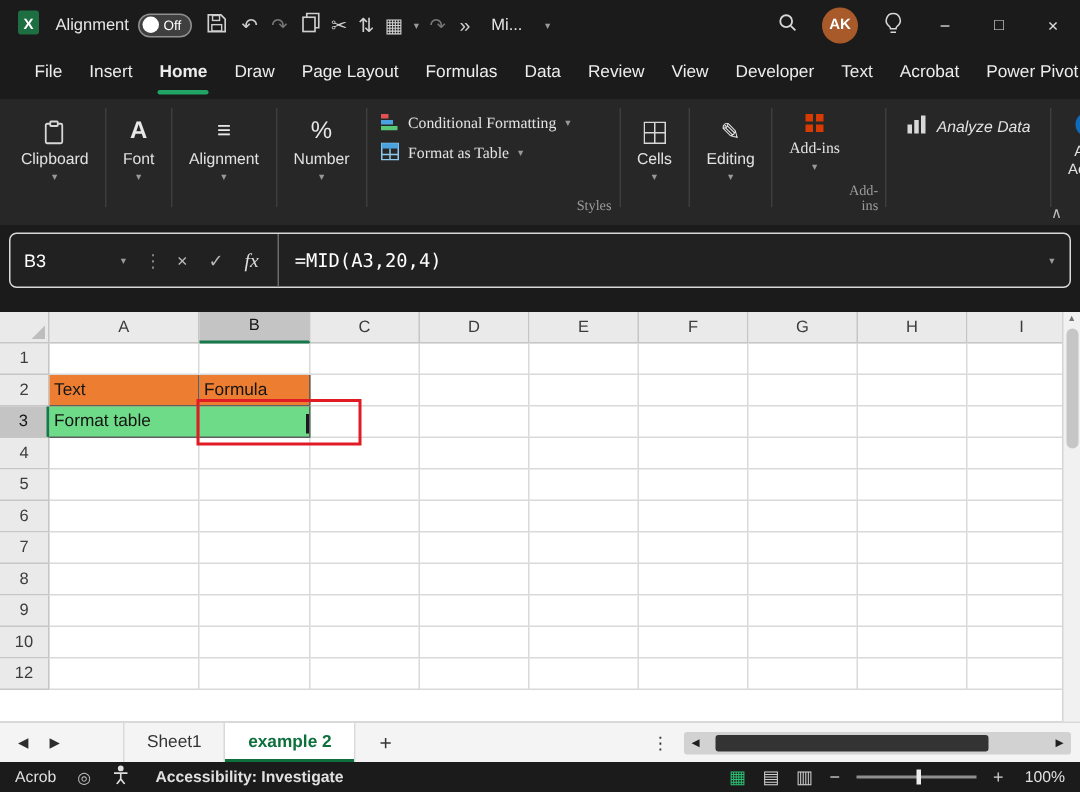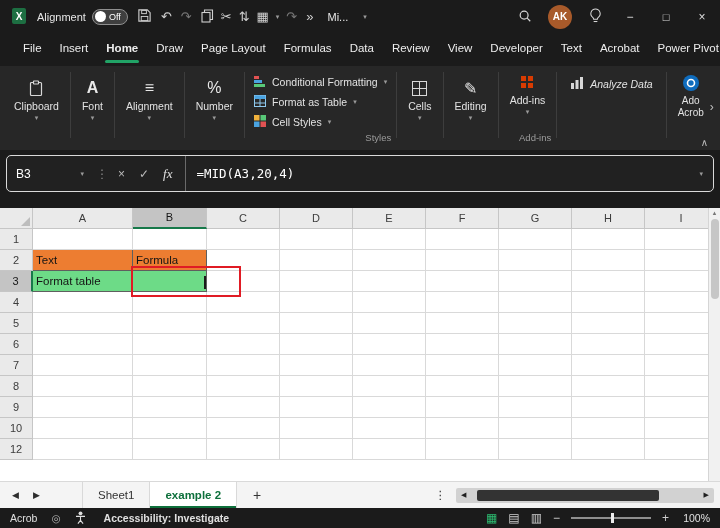--- a/index.html
+++ b/index.html
@@ -40,21 +40,21 @@
     height:3px; background:#21a366; border-radius:2px; }
 
   
   .ribbon { position:relative; height:84px; background:#272727; display:flex;
     align-items:flex-start; padding:2px 4px 0 8px; color:#e2e2e2; overflow:hidden; }
   .rsep { width:1px; height:66px; background:#3d3d3d; margin:4px 5px 0; flex:0 0 1px; }
   .rgroup-btn { display:flex; flex-direction:column; align-items:center; gap:2px;
     font-size:10.5px; padding:2px 6px; margin-top:8px; white-space:nowrap; }
   .rgroup-btn .ricon { height:20px; display:flex; align-items:center; justify-content:center;
     font-size:16px; color:#e8e8e8; }
-  .rgroup { display:flex; flex-direction:column; height:78px; }
+  .rgroup { display:flex; flex-direction:row; height:78px;font-family:Liberation Serif, serif; }
   .styles-stack { display:flex; flex-direction:column; padding:4px 4px 0; }
   .styles-row { display:flex; align-items:center; gap:6px; font-size:10.5px; height:20px; white-space:nowrap; }
   .group-label { text-align:right; color:#9c9c9c; font-size:9.5px; margin-top:auto; padding-bottom:3px; }
   .analyze-btn { display:flex; align-items:center; gap:6px; font-size:10.5px; padding:8px 8px 0; white-space:nowrap;font-style:italic; }
   .acrobat-btn { display:flex; flex-direction:column; align-items:center; gap:1px; font-size:10px;
     padding:6px 2px 0 6px; white-space:nowrap; }
   .expand-arrow { margin-top:32px; color:#bdbdbd; font-size:12px; padding:0 4px; }
   .collapse-ribbon { position:absolute; right:12px; bottom:2px; color:#bdbdbd; font-size:10px; }
 
   
@@ -258,32 +258,20 @@
           <svg width="12" height="12">
               <rect x="0.5" y="0.5" width="11" height="11" fill="none" stroke="#8ec9ef"></rect>
               <rect x="0.5" y="0.5" width="11" height="3.5" fill="#4aa3e0"></rect>
               <line x1="0.5" y1="8" x2="11.5" y2="8" stroke="#8ec9ef"></line>
               <line x1="6" y1="4" x2="6" y2="11.5" stroke="#8ec9ef"></line>
             </svg>
         </span>
         <span>Format as Table</span>
         <span class="caret">▾</span>
       </span>
-      <span class="styles-row">
-        <span>
-          <svg width="12" height="12">
-              <rect x="0" y="0" width="5.5" height="5.5" fill="#f0b13c"></rect>
-              <rect x="6.5" y="0" width="5.5" height="5.5" fill="#58c878"></rect>
-              <rect x="0" y="6.5" width="5.5" height="5.5" fill="#4aa3e0"></rect>
-              <rect x="6.5" y="6.5" width="5.5" height="5.5" fill="#e05252"></rect>
-            </svg>
-        </span>
-        <span>Cell Styles</span>
-        <span class="caret">▾</span>
-      </span>
     </span>
     <span class="group-label">Styles</span>
   </span>
   <span class="rsep"></span>
 
   <span class="rgroup-btn">
     <span class="ricon">
       <svg width="15" height="15">
           <rect x="0.5" y="0.5" width="14" height="14" fill="none" stroke="#d8d8d8"></rect>
           <line x1="7.5" y1="0.5" x2="7.5" y2="14.5" stroke="#d8d8d8"></line>

